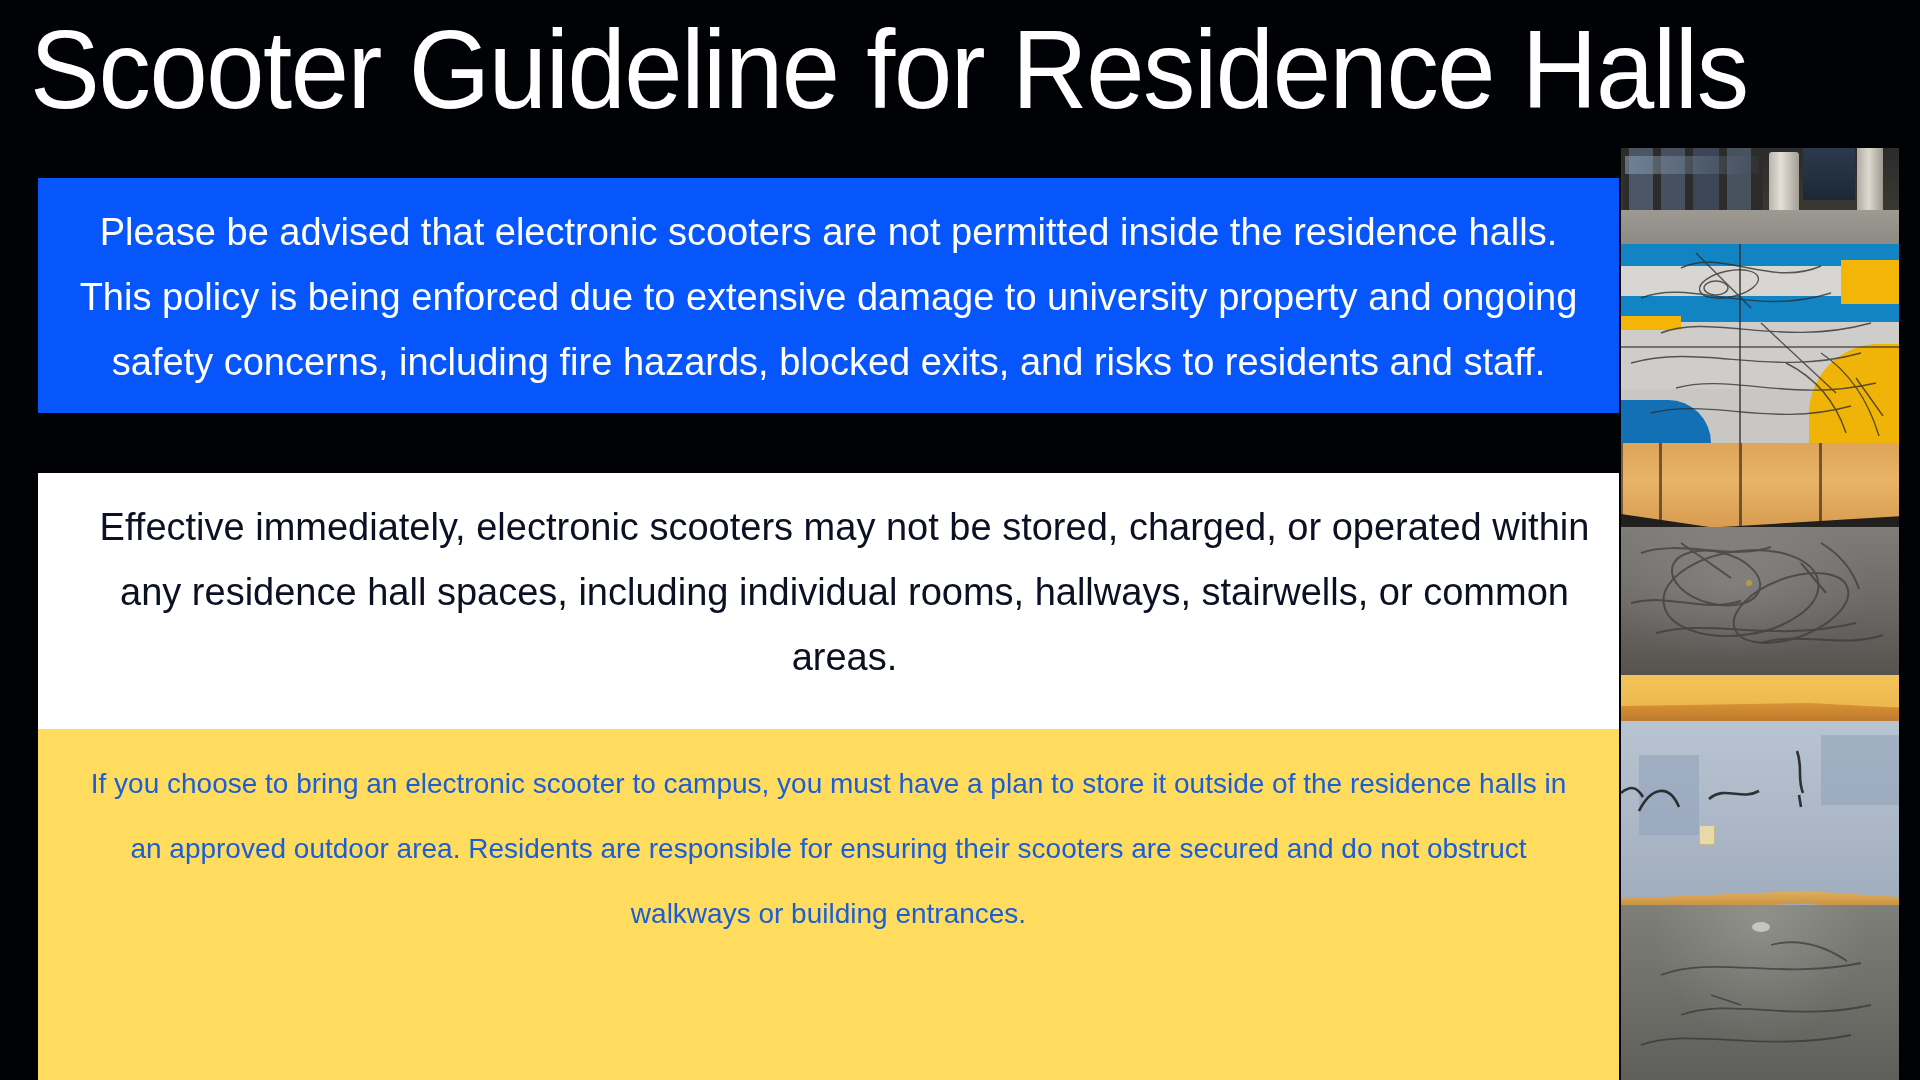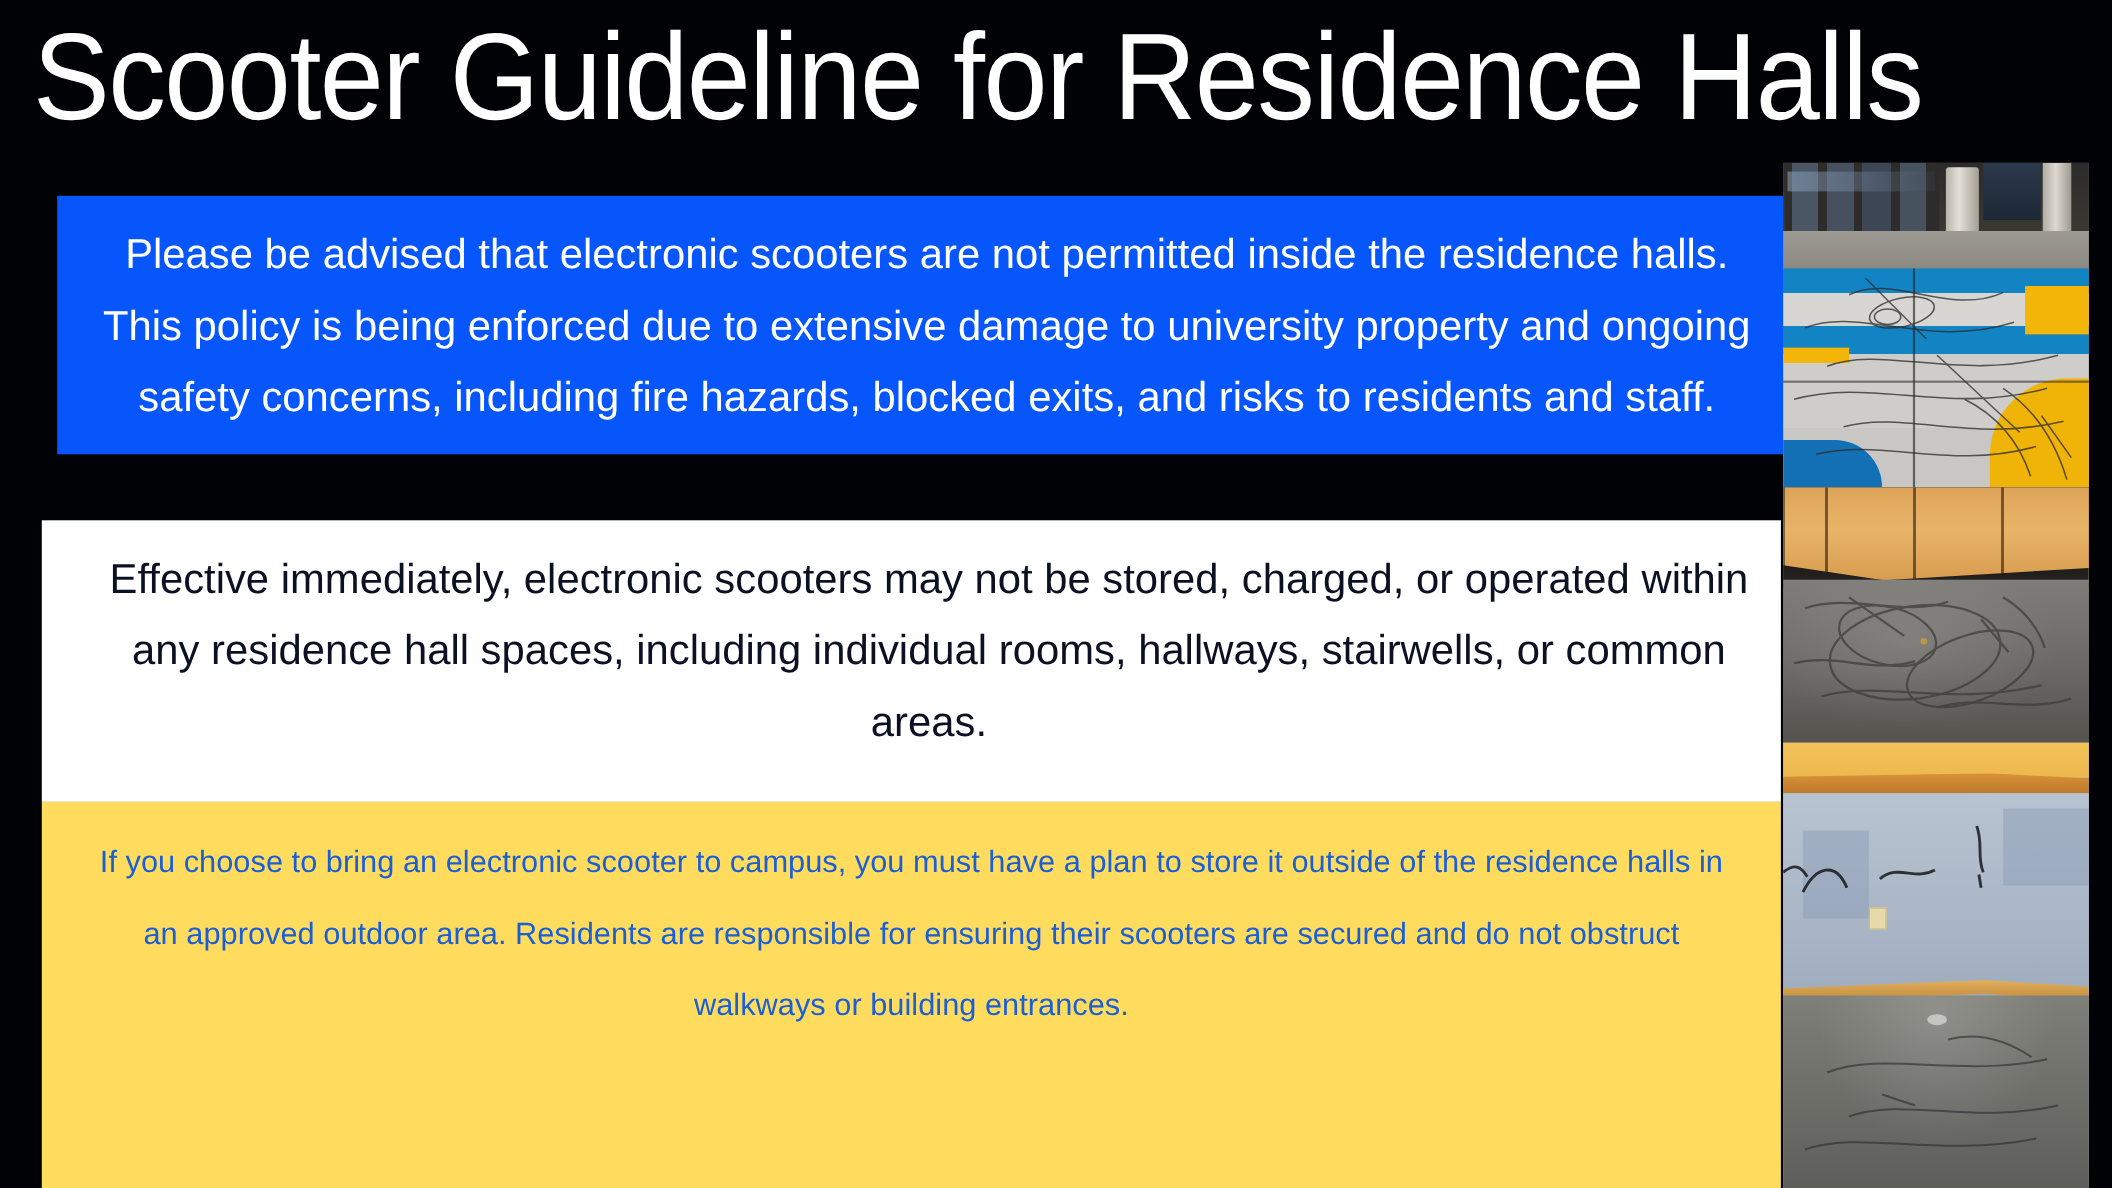--- a/index.html
+++ b/index.html
@@ -55,21 +55,20 @@
   .panel p {
     margin: 0;
     padding: 0;
   }
 
   #panel-blue {
     top: 178px;
     height: 235px;
     background: #0656fc;
     padding: 22px 26px 0 26px;
-    margin-left: 14px;
   }
   #panel-blue p {
     color: #ffffff;
     font-size: 38px;
     line-height: 65px;
     font-weight: 400;
   }
 
   #panel-white {
     top: 473px;

